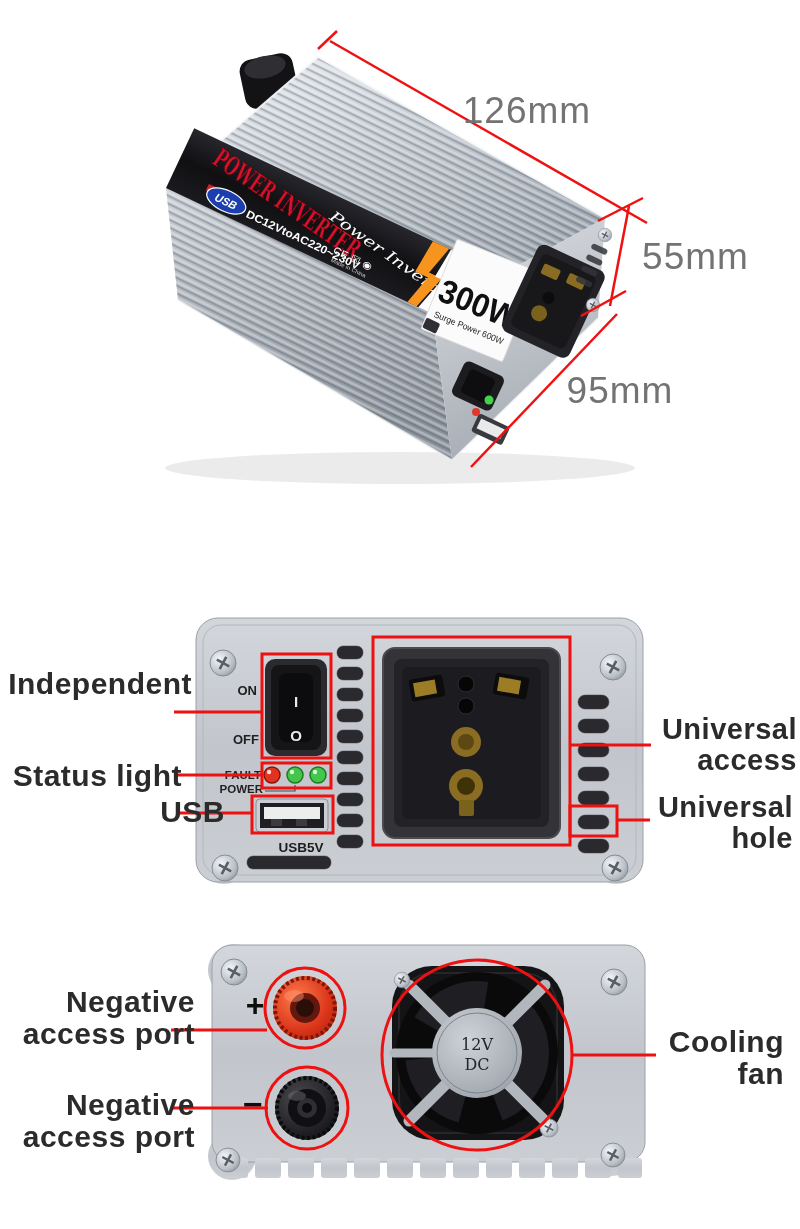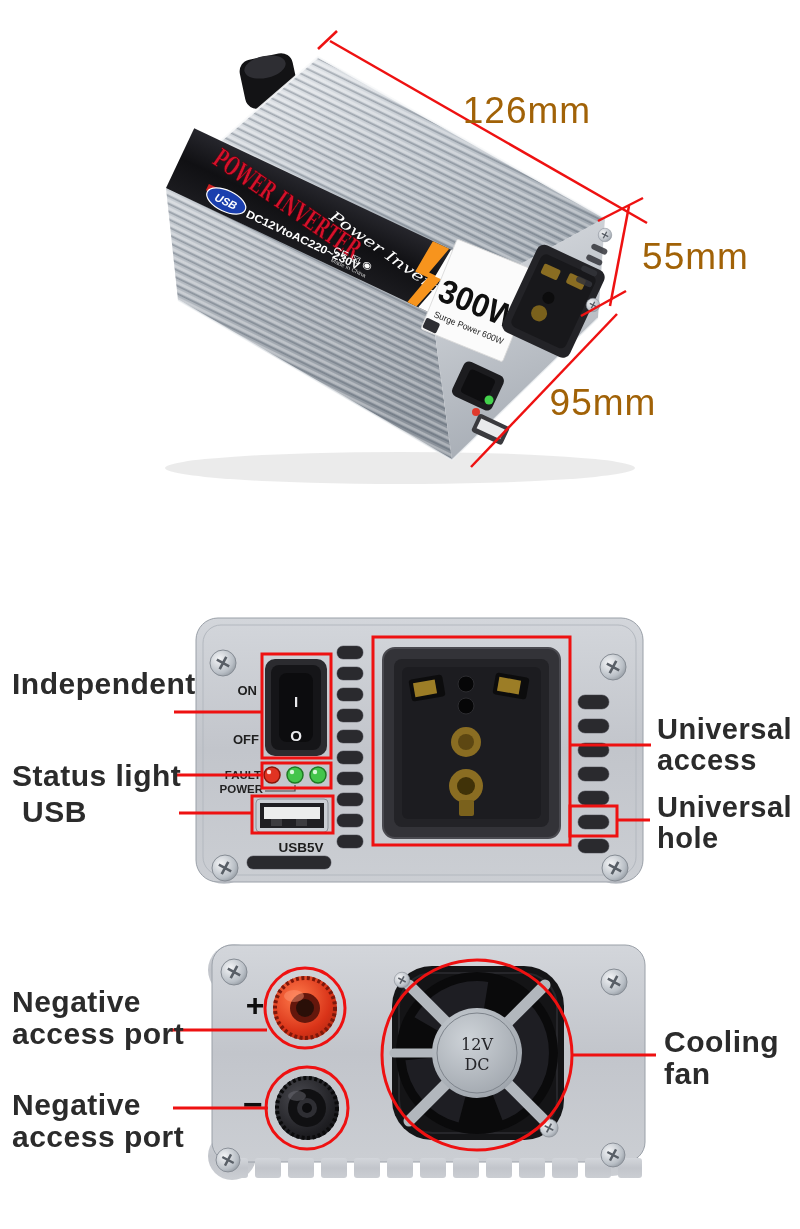--- a/index.html
+++ b/index.html
@@ -1,22 +1,22 @@
 <!DOCTYPE html>
 <html><head>
 <meta charset="utf-8">
 <style>
   html,body{margin:0;padding:0;background:#fff;}
   #stage{position:relative;width:800px;height:1229px;background:#fff;overflow:hidden;
          font-family:"Liberation Sans",sans-serif;}
   #art{position:absolute;left:0;top:0;}
   .label{position:absolute;font-family:"Liberation Sans",sans-serif;font-weight:bold;
-         font-size:30px;color:#2b2b2b;text-align:left;line-height:1.08;letter-spacing:.5px;margin-left:12px;}
+         font-size:30px;color:#2b2b2b;text-align:right;line-height:1.08;letter-spacing:.5px;}
   .dim{position:absolute;font-family:"Liberation Sans",sans-serif;font-weight:normal;
-       font-size:37px;color:#a16207;text-align:center;letter-spacing:1px;}
+       font-size:37px;color:#737373;text-align:center;letter-spacing:1px;}
   svg text{font-family:"Liberation Sans",sans-serif;}
   .serif{font-family:"DejaVu Serif",serif;}
 </style>
 </head>
 <body>
 
 <div id="stage">
 
 <svg id="art" width="800" height="1229" viewBox="0 0 800 1229">
   <defs>
@@ -326,21 +326,21 @@
       <circle cx="477" cy="1055" r="95"></circle>
       <line x1="171" y1="1030" x2="267" y2="1030"></line>
       <line x1="173" y1="1108" x2="268" y2="1108"></line>
       <line x1="572" y1="1055" x2="656" y2="1055"></line>
     </g>
   </g>
 </svg>
 
 <div class="dim" style="left:452px;top:90px;width:150px;">126mm</div>
 <div class="dim" style="left:638px;top:236px;width:115px;">55mm</div>
-<div class="dim" style="left:543px;top:370px;width:120px;margin-top:12px;">95mm</div>
+<div class="dim" style="left:560px;top:370px;width:120px;">95mm</div>
 
 <div class="label" style="left:0px;top:668px;width:192px;">
   <div>Independent</div>
 </div>
 <div class="label" style="left:0px;top:760px;width:182px;">
   <div>Status light</div>
 </div>
 <div class="label" style="left:10px;top:796px;width:215px;">
   <div>USB</div>
 </div>

